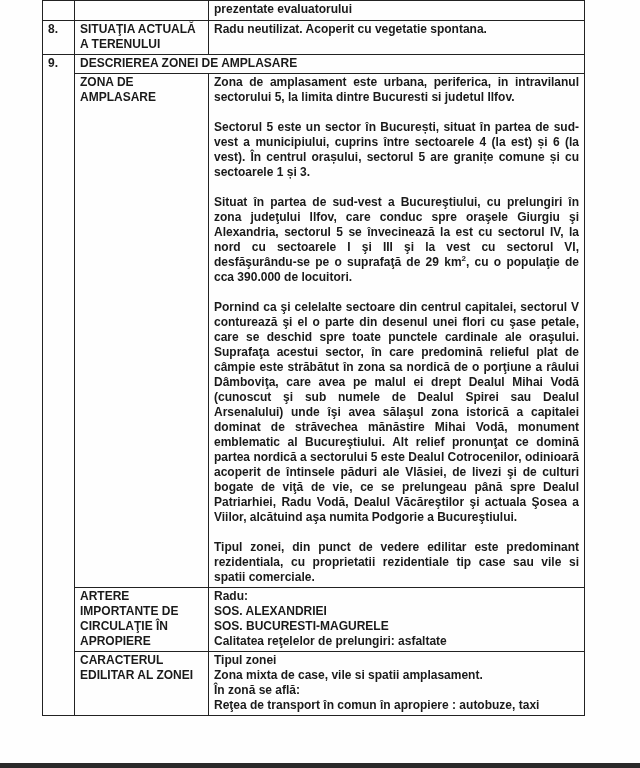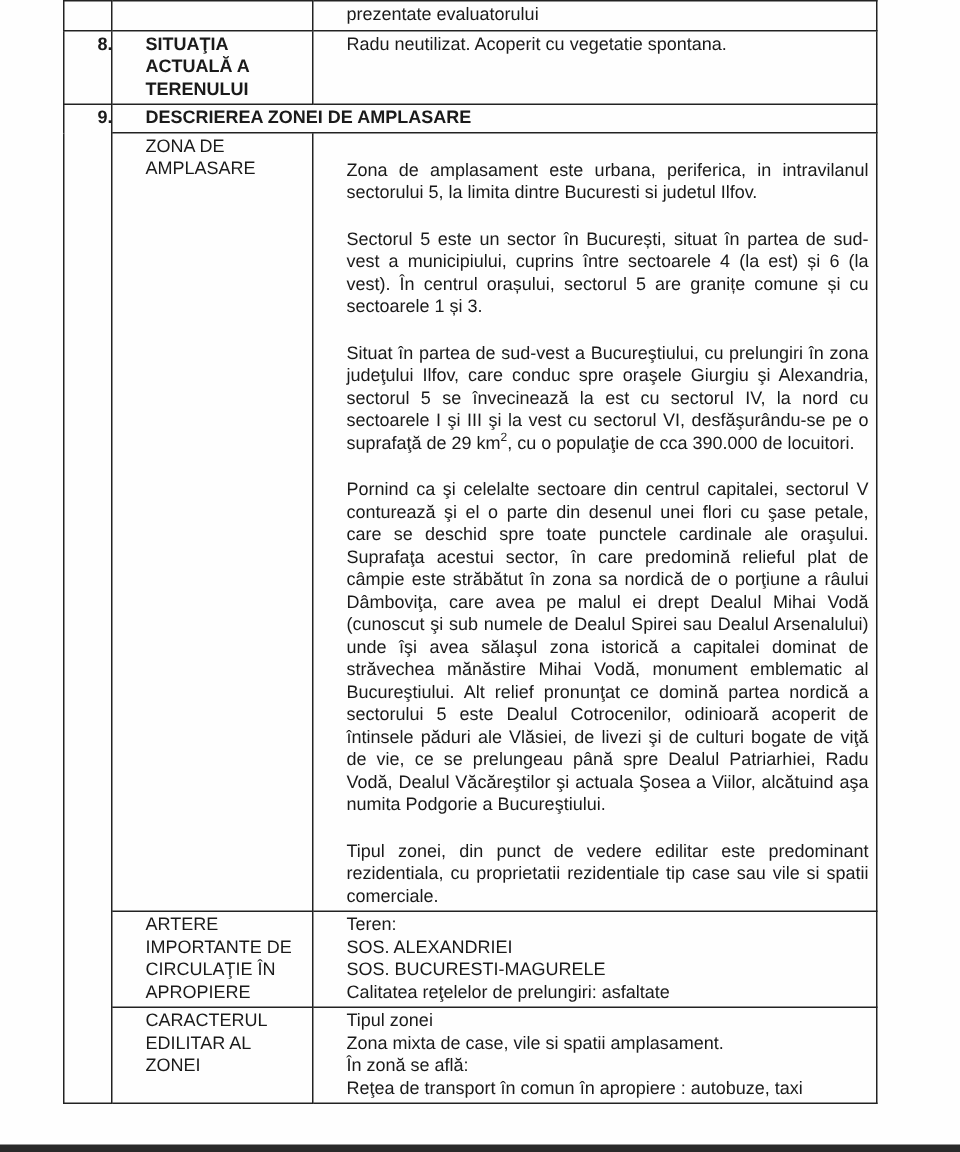--- a/index.html
+++ b/index.html
@@ -10,26 +10,27 @@
     color:#1a1a1a;
   }
   .doc-table {
     position:absolute; left:42px; top:0; width:543px;
     border-collapse:collapse; table-layout:fixed;
     font-size:12px; line-height:15px;
   }
   .doc-table td {
     border:1.3px solid #222;
     vertical-align:top;
-    padding:1px 5px 2px 22px;
+    padding:1px 5px 2px 5px;
+    font-weight:bold;
   }
   .c-num { width:22px; font-weight:bold; }
   .bold { font-weight:bold;margin-left:46px; }
   .just { text-align:justify; }
-  .para { margin:16px 0 15px 0; }
+  .para { margin:0 0 15px 0; }
   .para:last-child { margin-bottom:0; }
   .line { display:block; }
   .bottom-band {
     position:absolute; left:0; top:763px; width:640px; height:5px; background:#2a2a2a;
   }
   sup { font-size:8px; line-height:0; }
 </style>
 </head>
 <body>
 
@@ -60,21 +61,21 @@
       <p class="para">Zona de amplasament este urbana, periferica, in intravilanul sectorului 5, la limita dintre Bucuresti si judetul Ilfov.</p>
       <p class="para">Sectorul 5 este un sector în București, situat în partea de sud-vest a municipiului, cuprins între sectoarele 4 (la est) și 6 (la vest). În centrul orașului, sectorul 5 are granițe comune și cu sectoarele 1 și 3.</p>
       <p class="para"><span>Situat în partea de sud-vest a Bucureştiului, cu prelungiri în zona judeţului Ilfov, care conduc spre oraşele Giurgiu şi Alexandria, sectorul 5 se învecinează la est cu sectorul IV, la nord cu sectoarele I şi III şi la vest cu sectorul VI, desfăşurându-se pe o suprafaţă de 29 km</span><sup>2</sup><span>, cu o populaţie de cca 390.000 de locuitori.</span></p>
       <p class="para">Pornind ca şi celelalte sectoare din centrul capitalei, sectorul V conturează şi el o parte din desenul unei flori cu şase petale, care se deschid spre toate punctele cardinale ale oraşului. Suprafaţa acestui sector, în care predomină relieful plat de câmpie este străbătut în zona sa nordică de o porţiune a râului Dâmboviţa, care avea pe malul ei drept Dealul Mihai Vodă (cunoscut şi sub numele de Dealul Spirei sau Dealul Arsenalului) unde îşi avea sălaşul zona istorică a capitalei dominat de străvechea mănăstire Mihai Vodă, monument emblematic al Bucureştiului. Alt relief pronunţat ce domină partea nordică a sectorului 5 este Dealul Cotrocenilor, odinioară acoperit de întinsele păduri ale Vlăsiei, de livezi şi de culturi bogate de viţă de vie, ce se prelungeau până spre Dealul Patriarhiei, Radu Vodă, Dealul Văcăreştilor şi actuala Şosea a Viilor, alcătuind aşa numita Podgorie a Bucureştiului.</p>
       <p class="para">Tipul zonei, din punct de vedere edilitar este predominant rezidentiala, cu proprietatii rezidentiale tip case sau vile si spatii comerciale.</p>
     </td>
   </tr>
   <tr>
     <td>ARTERE IMPORTANTE DE CIRCULAŢIE ÎN APROPIERE</td>
     <td>
-      <span class="line">Teren:</span>
+      <span class="line">Radu:</span>
       <span class="line">SOS. ALEXANDRIEI</span>
       <span class="line">SOS. BUCURESTI-MAGURELE</span>
       <span class="line">Calitatea reţelelor de prelungiri: asfaltate</span>
     </td>
   </tr>
   <tr>
     <td>CARACTERUL EDILITAR AL ZONEI</td>
     <td>
       <span class="line">Tipul zonei</span>
       <span class="line">Zona mixta de case, vile si spatii amplasament.</span>

